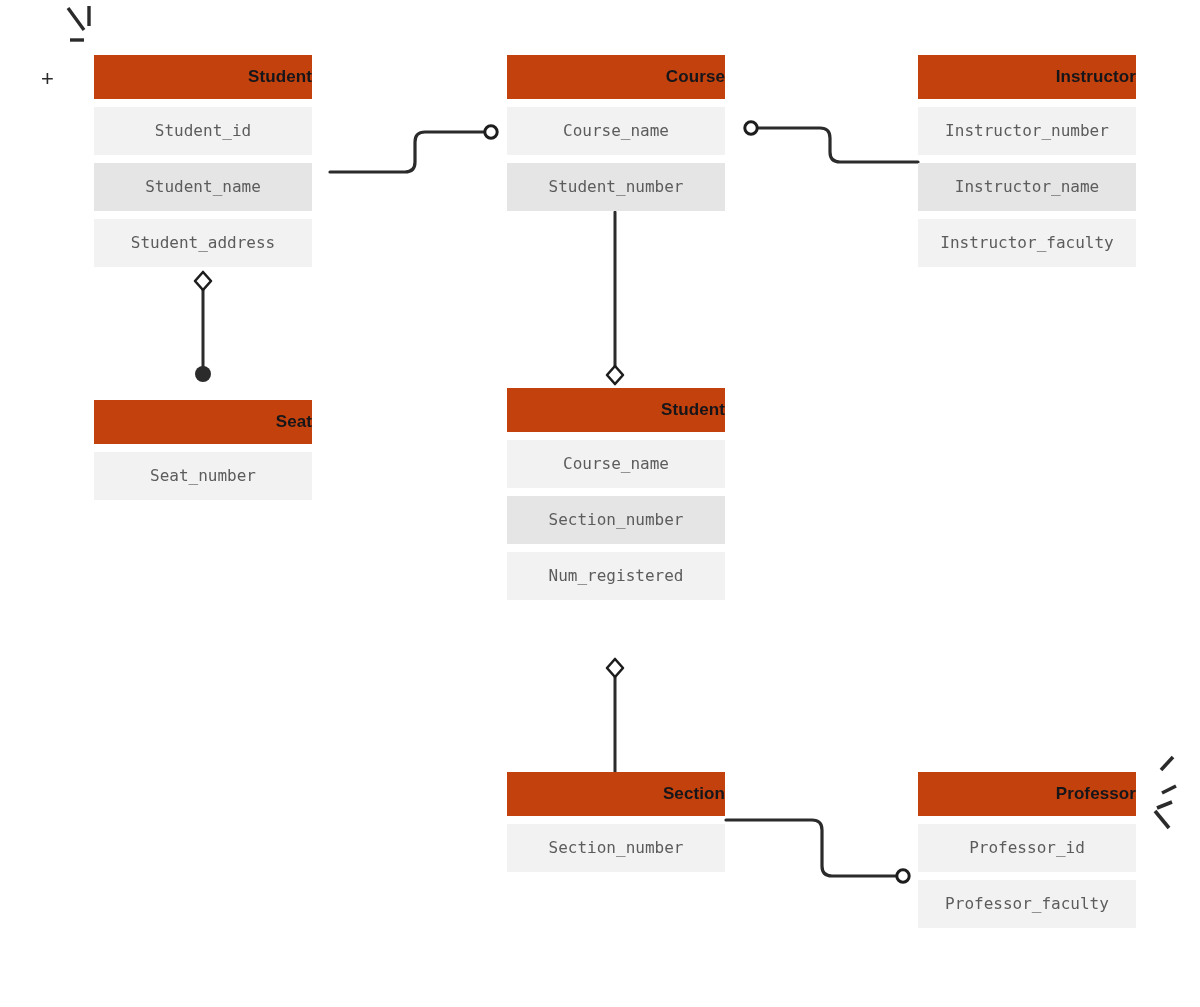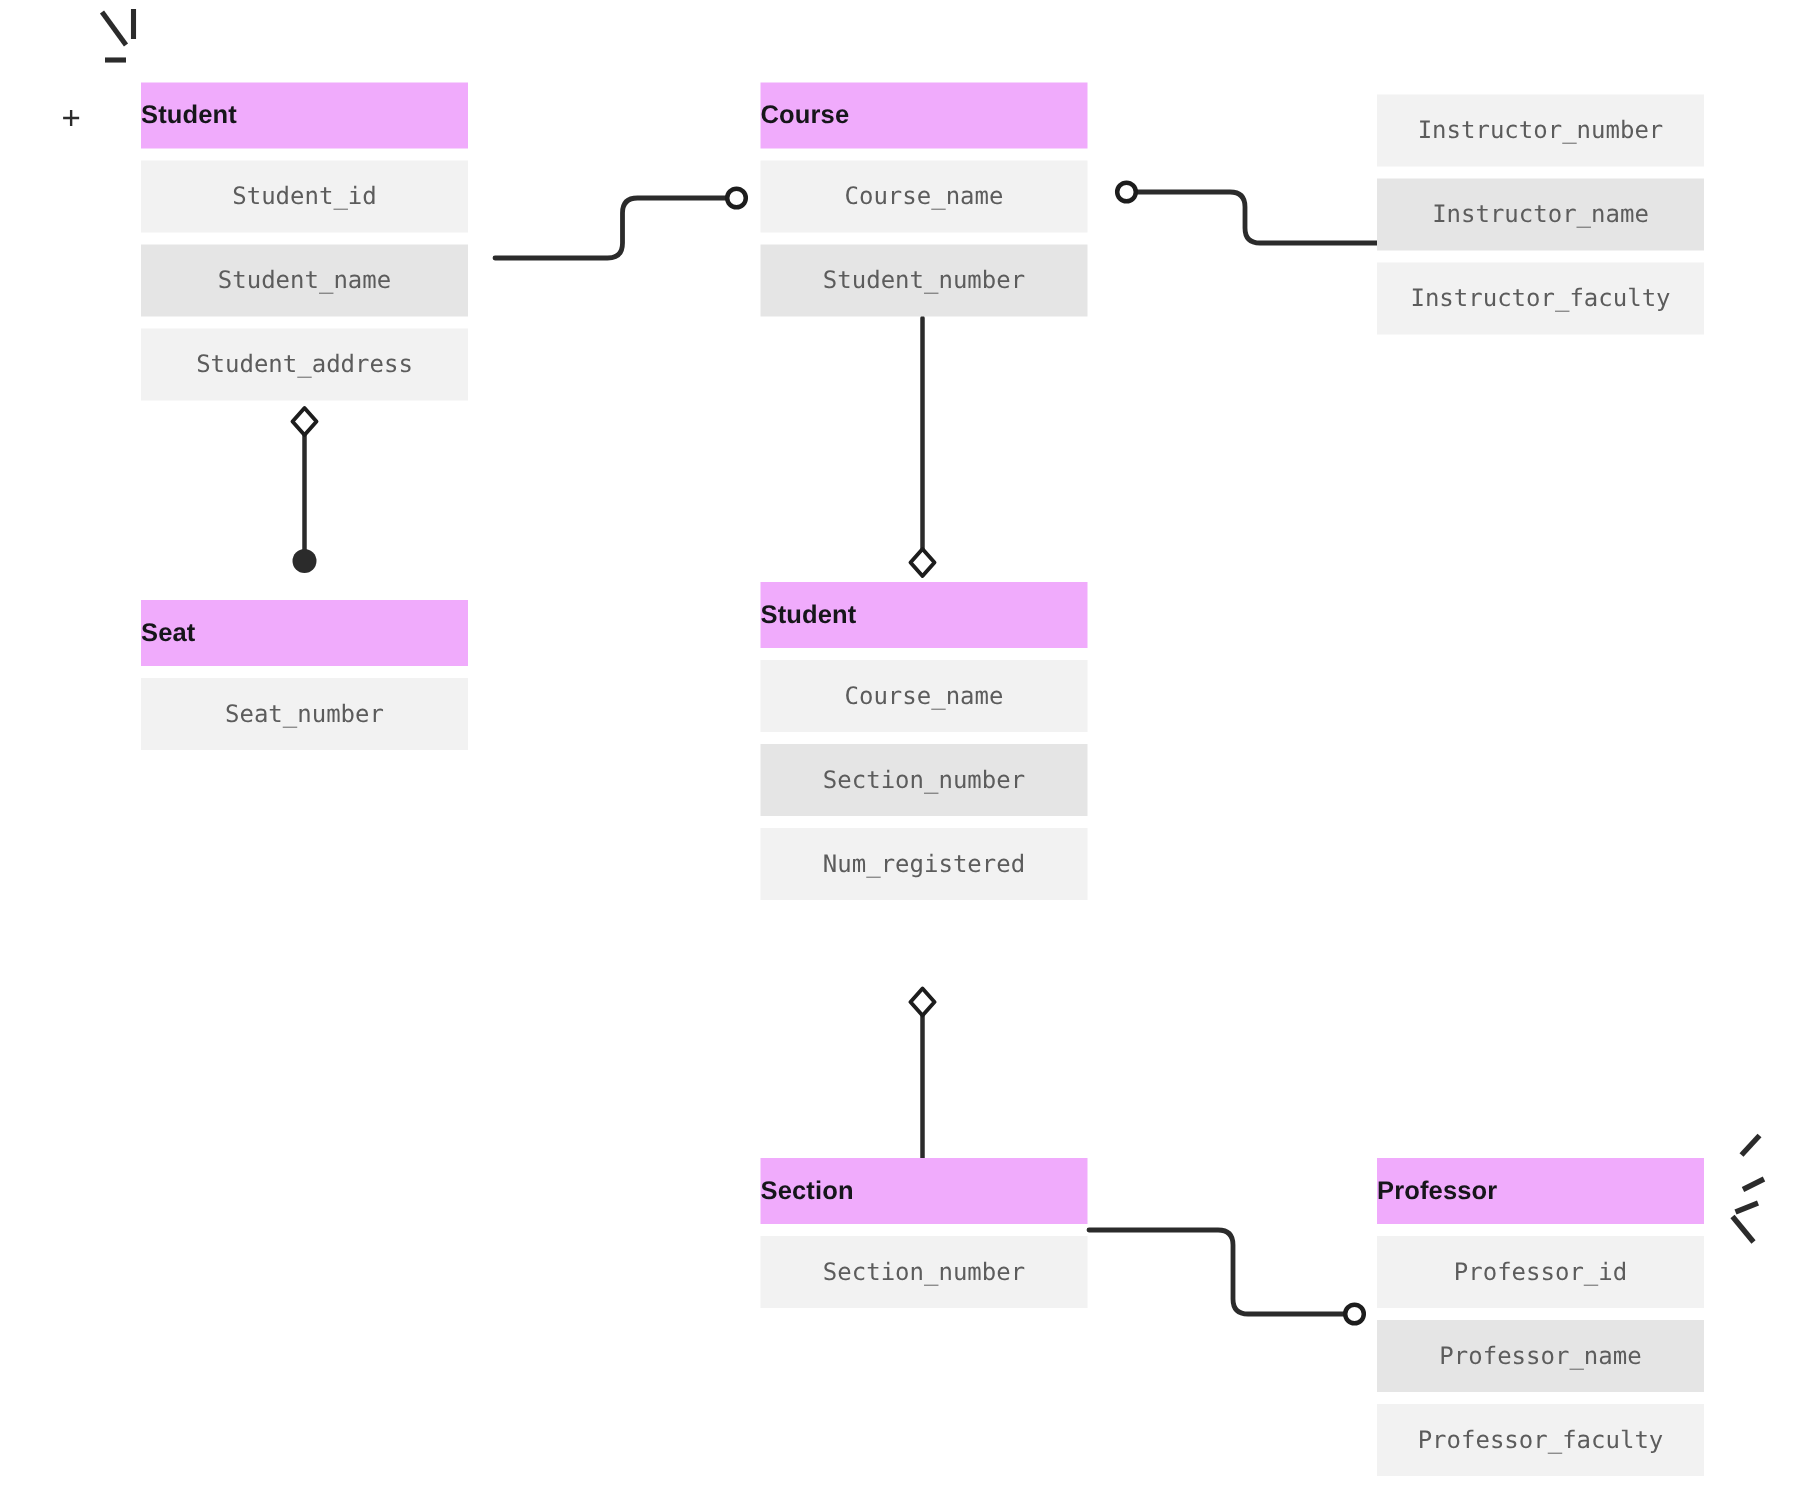--- a/index.html
+++ b/index.html
@@ -12,24 +12,24 @@
   }
   #canvas{position:relative;width:1200px;height:1007px;}
 
   
   #wires{position:absolute;left:0;top:0;width:1200px;height:1007px;}
 
   
   .entity{position:absolute;width:218px;}
   .entity-header{
     height:44px;line-height:44px;
-    background:#f0abfc;
+    background:#c2410c;
     color:#16161a;
     font-size:17px;font-weight:bold;
-    text-align:left;
+    text-align:right;
     letter-spacing:.1px;
     font-family:"Liberation Sans", sans-serif;
   }
   .attr{
     height:48px;line-height:48px;
     margin-top:8px;
     text-align:center;
     font-family:"DejaVu Sans Mono", monospace;
     font-size:16px;
     color:#5c5c5c;
@@ -107,20 +107,21 @@
     <div class="attr odd">Student_address</div>
   </div>
 
   <div class="entity" style="left:507px;top:55px;">
     <div class="entity-header">Course</div>
     <div class="attr odd">Course_name</div>
     <div class="attr even">Student_number</div>
   </div>
 
   <div class="entity" style="left:918px;top:55px;">
+    <div class="entity-header">Instructor</div>
     <div class="attr odd">Instructor_number</div>
     <div class="attr even">Instructor_name</div>
     <div class="attr odd">Instructor_faculty</div>
   </div>
 
   <div class="entity" style="left:94px;top:400px;">
     <div class="entity-header">Seat</div>
     <div class="attr odd">Seat_number</div>
   </div>
 
@@ -132,17 +133,16 @@
   </div>
 
   <div class="entity" style="left:507px;top:772px;">
     <div class="entity-header">Section</div>
     <div class="attr odd">Section_number</div>
   </div>
 
   <div class="entity" style="left:918px;top:772px;">
     <div class="entity-header">Professor</div>
     <div class="attr odd">Professor_id</div>
-    <div class="attr even">Professor_name</div>
     <div class="attr odd">Professor_faculty</div>
   </div>
 
 </div>
 
 </body></html>

